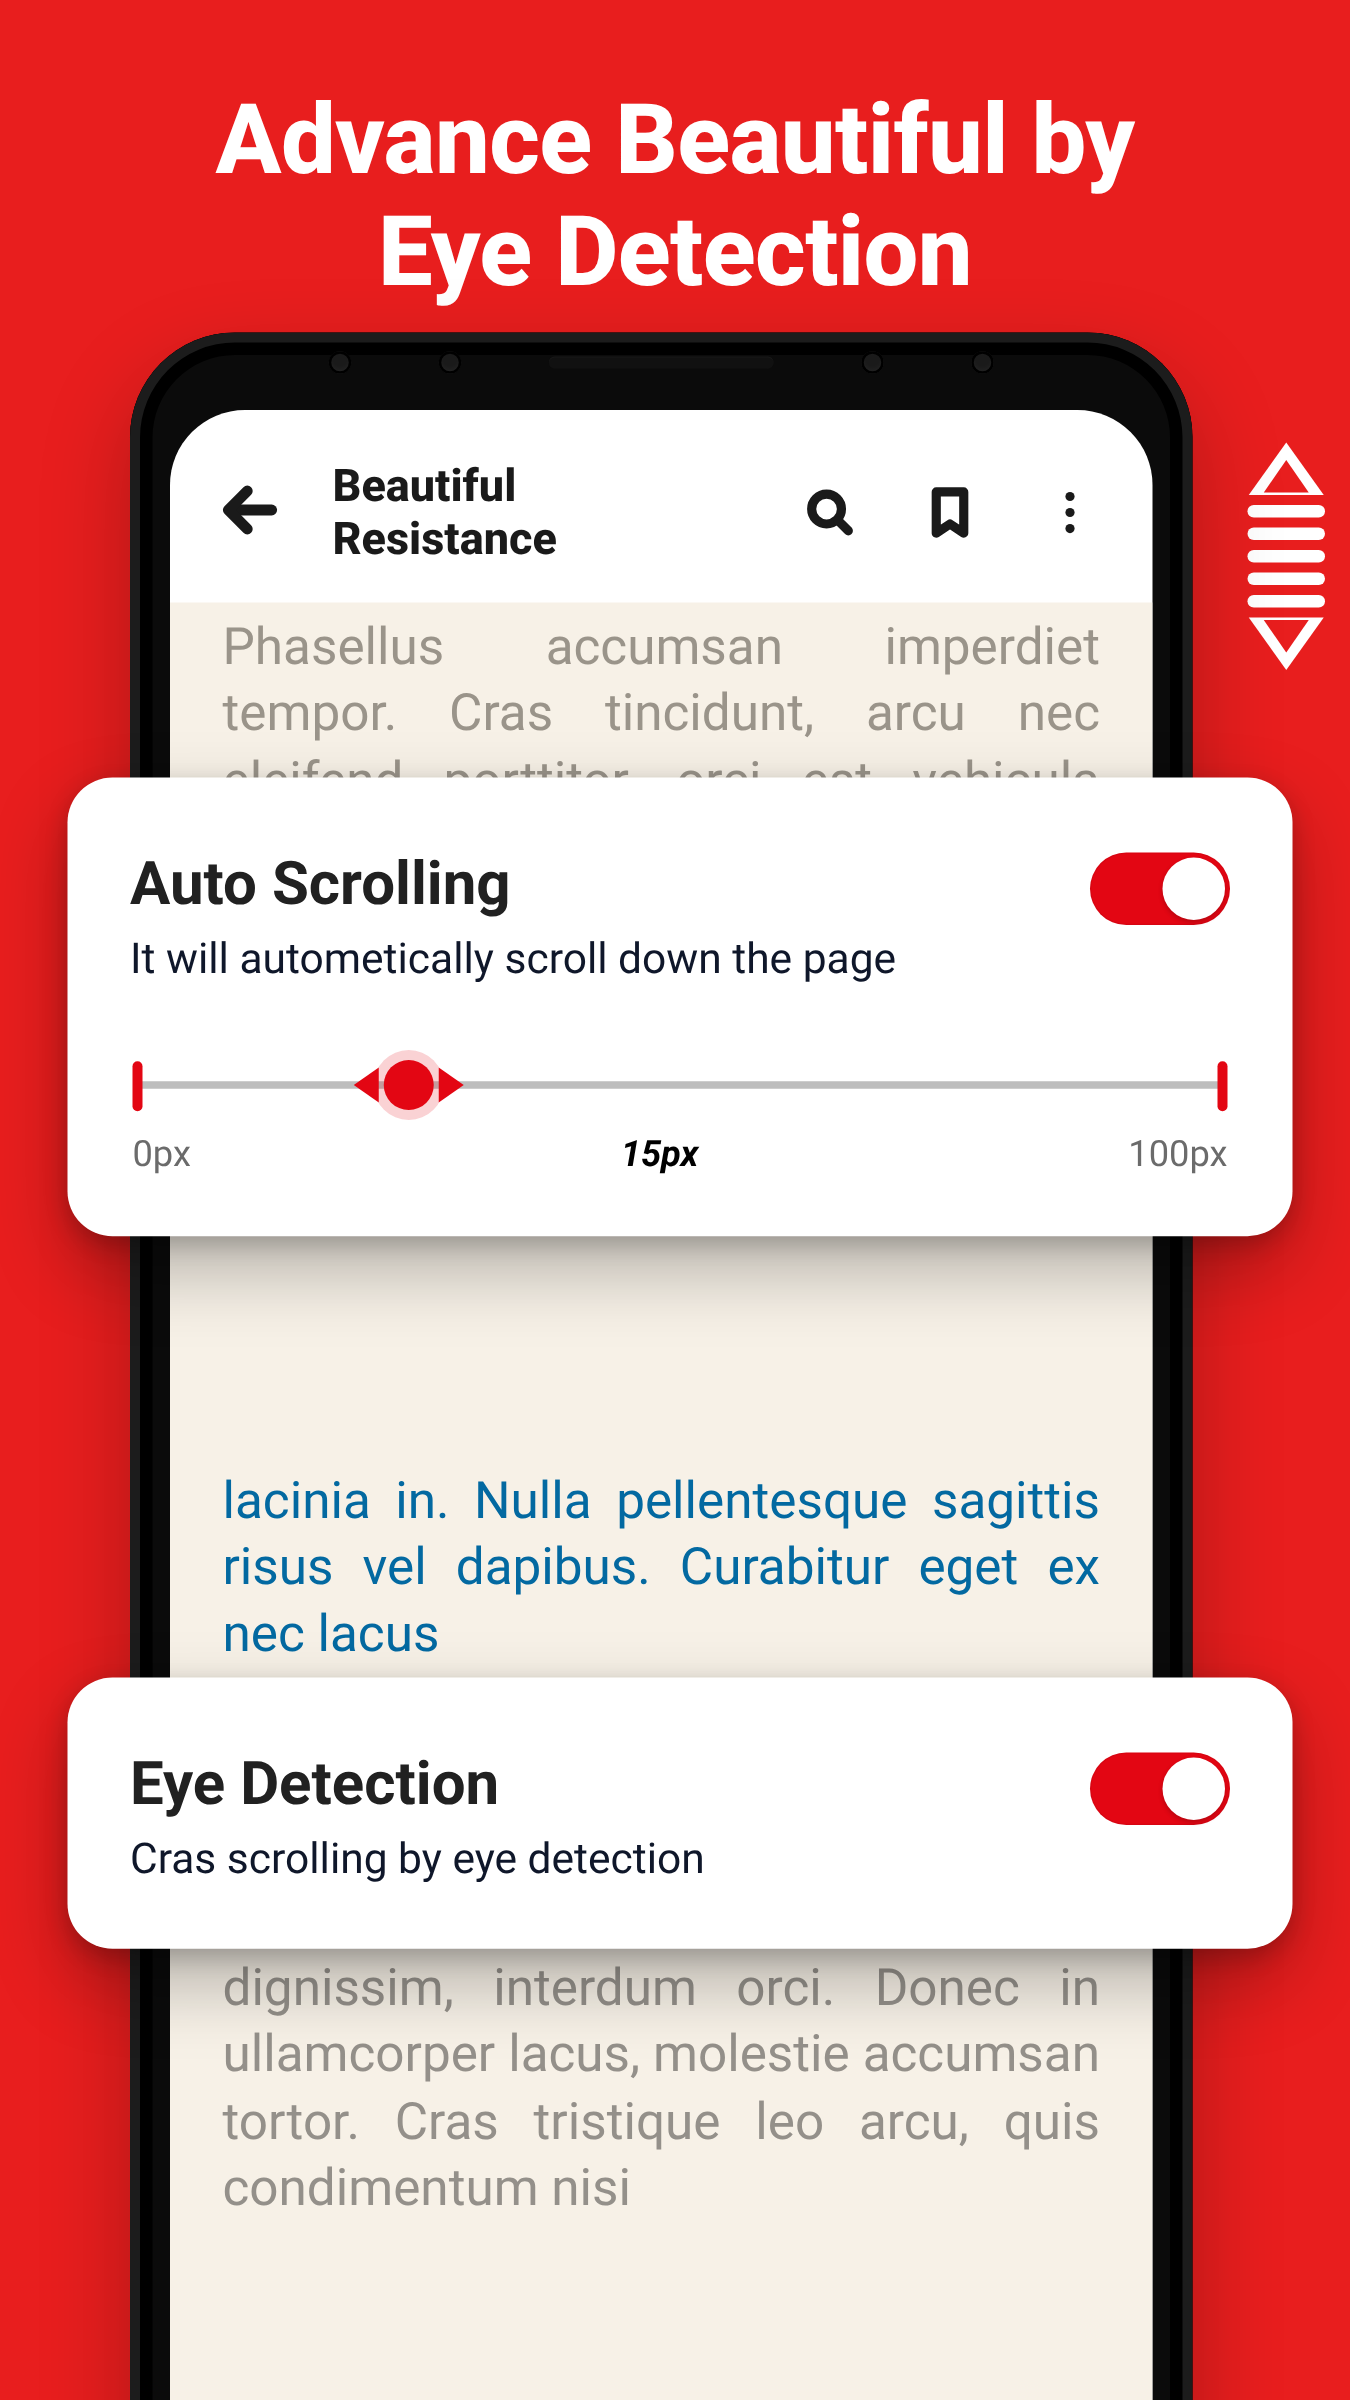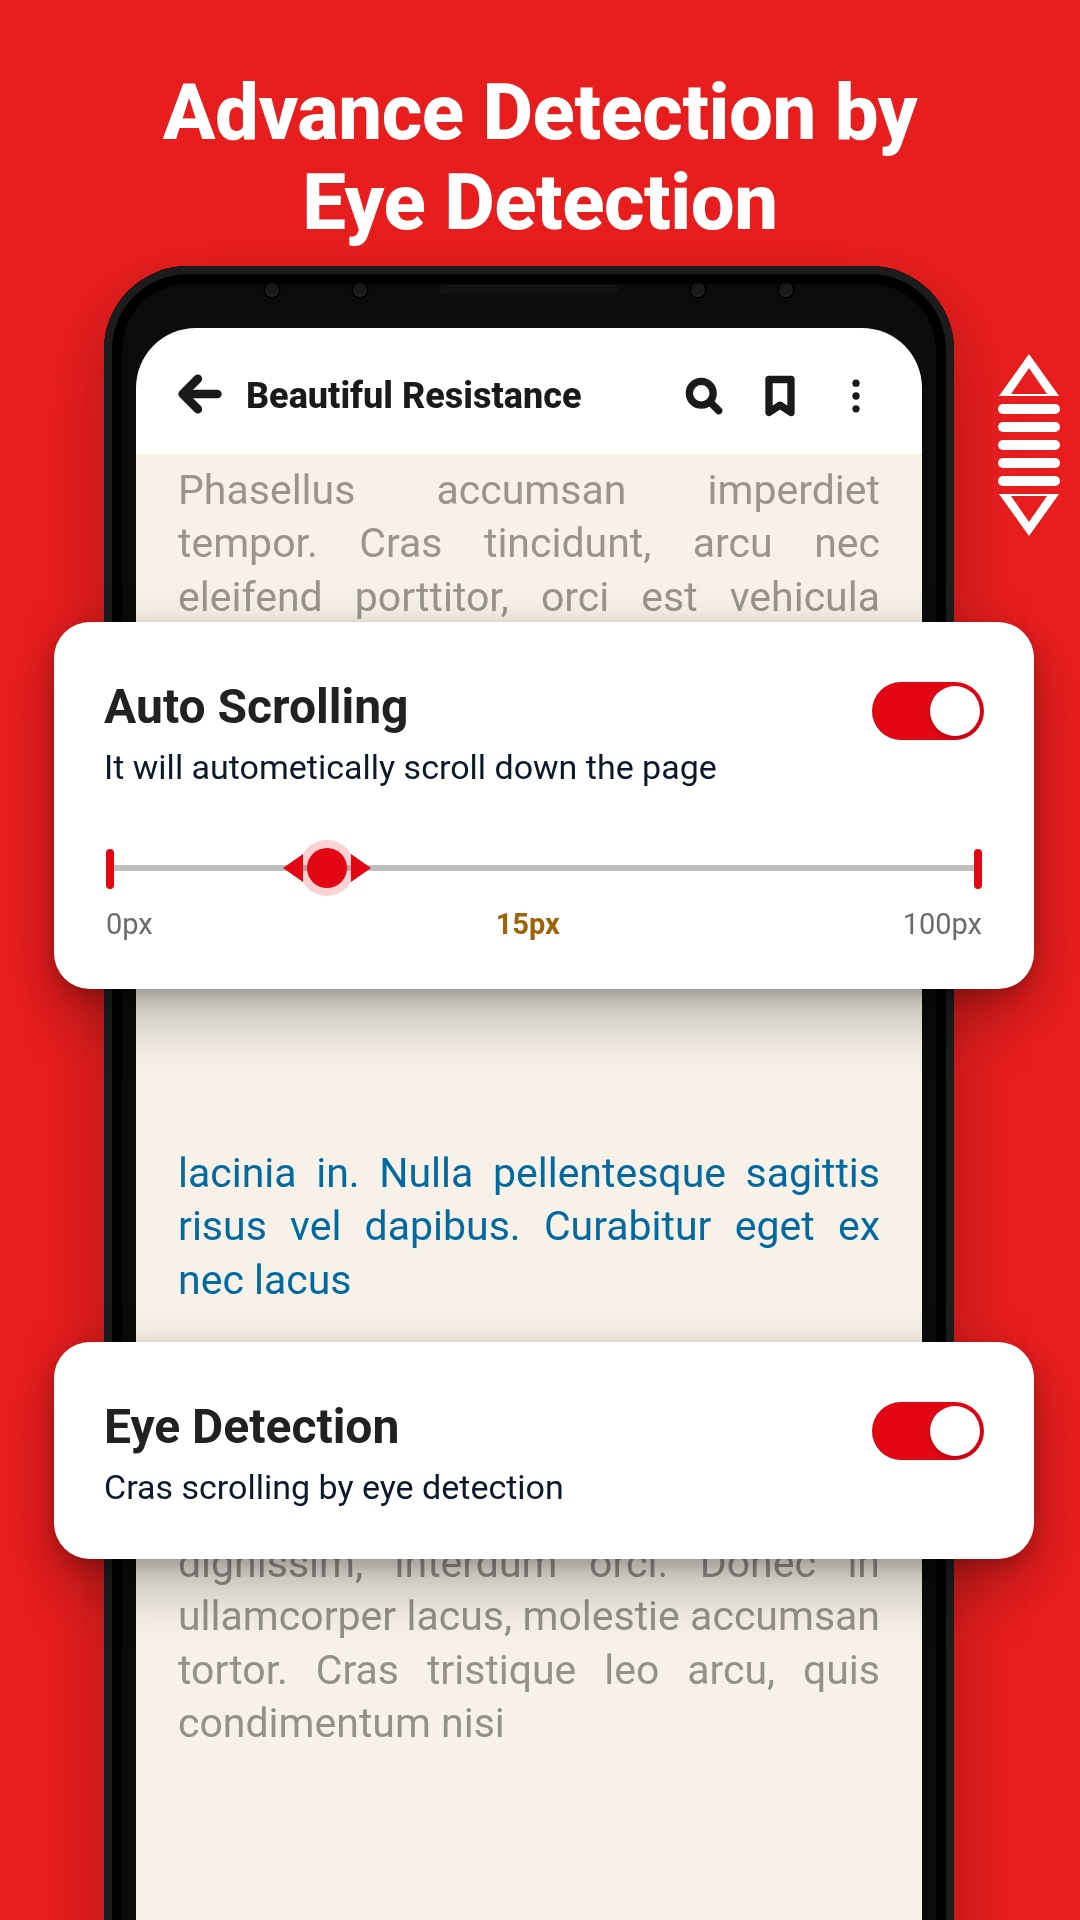--- a/index.html
+++ b/index.html
@@ -48,21 +48,21 @@
     left: 32px; right: 32px; top: 62px; bottom: 32px;
     background: #fff;
     border-radius: 60px;
     overflow: hidden;
   }
 
   .app-bar {
     display: flex;
     align-items: center;
     padding: 40px 38px 30px;
-    gap: 20px;
+    gap: 40px;
   }
   .back-arrow svg { width: 52px; height: 52px; }
   .doc-title { font-size: 36px; font-weight: 800; color: #1a1a1a; flex: 1; }
   .icon-btn { display: flex; align-items: center; justify-content: center; width: 56px; height: 56px; }
   .icon-btn svg { width: 44px; height: 44px; }
 
   .reader {
     background: #F7F1E7;
     padding: 10px 42px 400px;
     font-size: 41px;
@@ -137,29 +137,29 @@
     box-shadow: 0 0 0 8px rgba(227,6,19,.18);
   }
   .slider-thumb::before, .slider-thumb::after {
     content: ""; position: absolute; top: 50%; transform: translateY(-50%);
     width: 0; height: 0; border-top: 14px solid transparent; border-bottom: 14px solid transparent;
   }
   .slider-thumb::before { right: 44px; border-right: 20px solid #E30613; }
   .slider-thumb::after  { left: 44px;  border-left: 20px solid #E30613; }
 
   .slider-labels { display: flex; justify-content: space-between; margin-top: 36px; font-size: 29px; color: #6b6b6b; padding: 0 2px; }
-  .slider-labels .cur { color: #a16207; font-weight: 700; }
+  .slider-labels .cur { color: #000000; font-weight: 700; font-style: italic; }
 
   .stroke { stroke: #1a1a1a; stroke-width: 4; fill: none; stroke-linecap: round; stroke-linejoin: round; }
 </style>
 </head>
 <body>
 
 <div class="hero-title">
-  <span>Advance Detection by</span><br>
+  <span>Advance Beautiful by</span><br>
   <span>Eye Detection</span>
 </div>
 
 <div class="scroll-deco">
   <div class="tri up"></div>
   <div class="line"></div>
     <div class="line"></div>
     <div class="line"></div>
     <div class="line"></div>
     <div class="line"></div>

